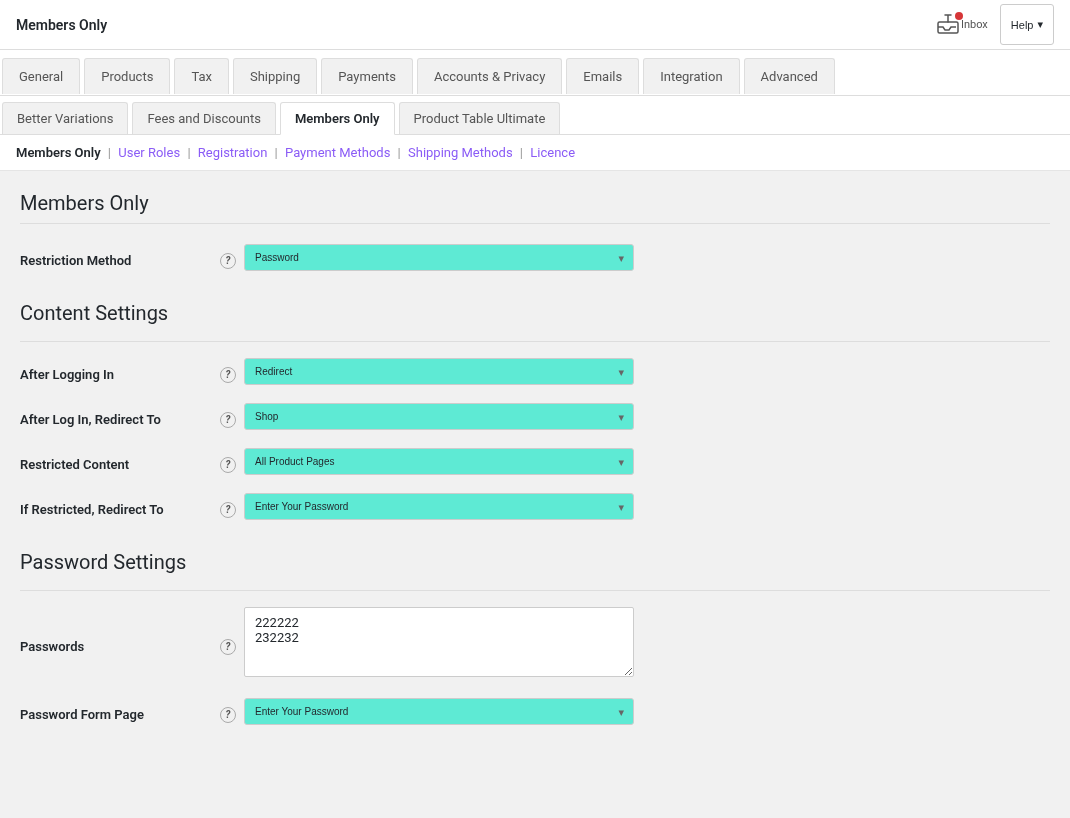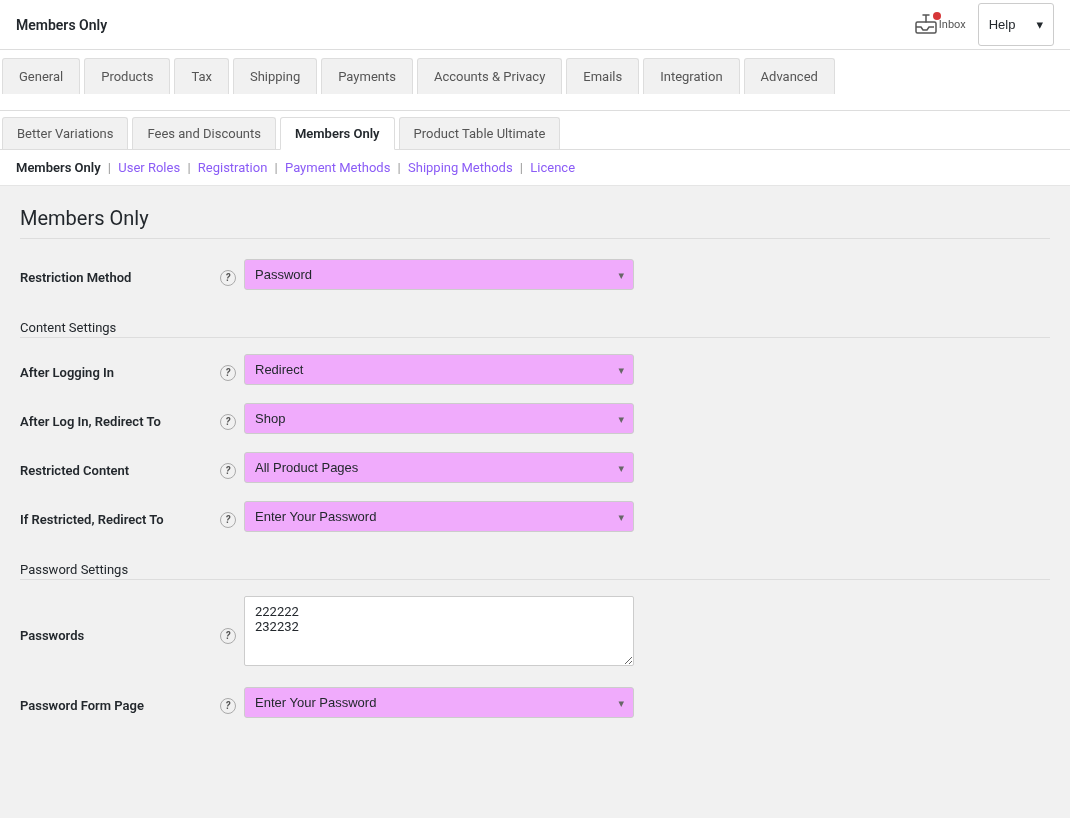--- a/index.html
+++ b/index.html
@@ -51,35 +51,35 @@
       width: 8px;
       height: 8px;
       background: #d63638;
       border-radius: 50%;
     }
     .help-btn {
       background: #fff;
       border: 1px solid #ccc;
       border-radius: 3px;
       padding: 13px 10px;
-      font-size: 13px;
-      cursor: pointer;
-      display: flex;
-      align-items: center;
-      gap: 21px;
+      font-size: 11px;
+      cursor: pointer;
+      display: flex;
+      align-items: center;
+      gap: 4px;
       color: #23282d;
     }
 
     
     .main-tabs {
       background: #fff;
       border-bottom: 1px solid #ddd;
       display: flex;
       flex-wrap: wrap;
-      padding: 0 0 16px 0;
+      padding: 0 0 1px 0;
     }
     .main-tab {
       padding: 10px 16px;
       font-size: 13px;
       color: #555;
       cursor: pointer;
       border: 1px solid #ddd;
       border-bottom: none;
       background: #f1f1f1;
       margin: 8px 2px 0 2px;
@@ -142,25 +142,25 @@
       font-weight: 400;
       color: #23282d;
       margin-bottom: 20px;
       padding-bottom: 8px;
       border-bottom: 1px solid #ddd;
     }
 
     
     .settings-section { margin-bottom: 30px; }
     .settings-section .sub-section-title {
-      font-size: 13px;
+      font-size: 20px;
       font-weight: 400;
       color: #23282d;
       margin-bottom: 16px;
-      padding-bottom: 2px;
+      padding-bottom: 16px;
       border-bottom: 1px solid #ddd;
     }
 
     .setting-row {
       display: flex;
       align-items: center;
       margin-bottom: 18px;
       padding: 0 0;
     }
     .setting-label {
@@ -198,22 +198,22 @@
     .select-wrap {
       position: relative;
       display: inline-block;
       width: 390px;
     }
     .setting-select {
       width: 100%;
       padding: 7px 30px 7px 10px;
       border: 1px solid #ccc;
       border-radius: 3px;
-      background: #f0abfc;
-      font-size: 13px;
+      background: #5eead4;
+      font-size: 10px;
       color: #23282d;
       appearance: none;
       cursor: pointer;
       outline: none;
     }
     .select-chevron {
       position: absolute;
       right: 10px;
       top: 50%;
       transform: translateY(-50%);

